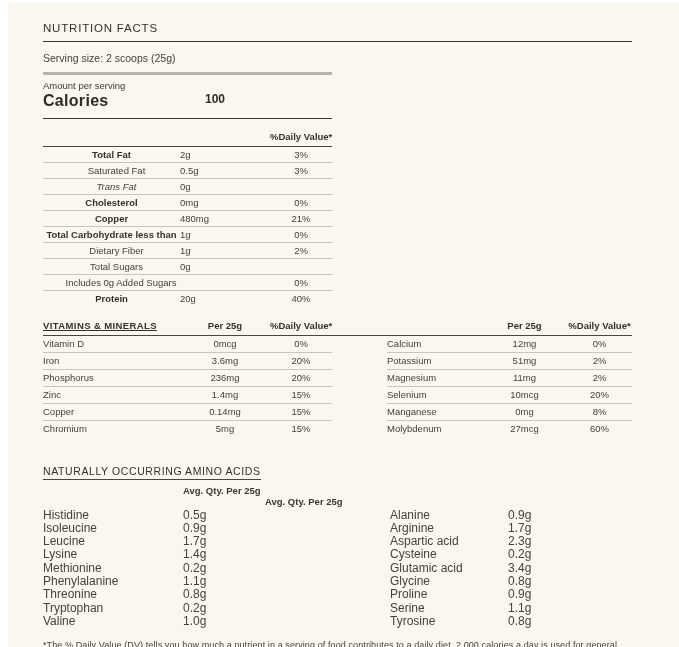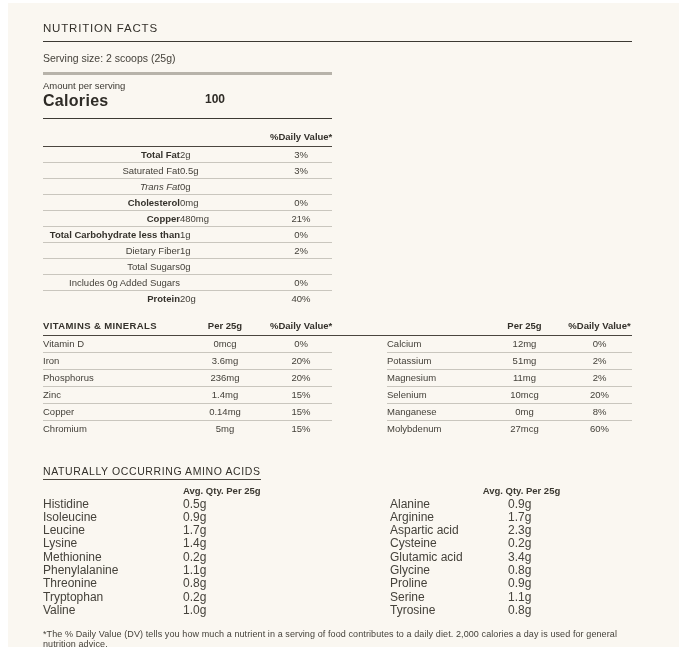--- a/index.html
+++ b/index.html
@@ -18,32 +18,32 @@
     border-bottom:1.5px solid #3c3933; height:27px; }
   .calories-word { font-size:16px; font-weight:bold; color:#2e2b26; letter-spacing:0.3px; }
   .calories-num { position:absolute; left:162px; top:0; font-size:12px; font-weight:bold; color:#2e2b26; }
 
   
   .ntable { width:289px; margin-top:12px; font-size:9.5px; }
   .ntable .hdr { display:flex; padding-bottom:4px; border-bottom:1.5px solid #4a463f;
     font-weight:bold; color:#34312b; }
   .nrow { display:flex; align-items:center; padding:2px 0; border-bottom:1px solid #c9c6be; min-height:13px; }
   .nrow:last-child { border-bottom:none; }
-  .c-label { flex:1; text-align:right; }
+  .c-label { flex:1; text-align:center; }
   .c-amt { width:90px; }
   .c-dv { width:62px; text-align:center; white-space:nowrap; }
   .r-bold .c-label { font-weight:bold; color:#34312b; }
   .r-ind .c-label { padding-left:10px; }
   .r-ind2 .c-label { padding-left:19px; }
   .r-it .c-label { font-style:italic; }
 
   
   .vit-hdr { display:flex; margin-top:14px; padding-bottom:4px; border-bottom:1.5px solid #4a463f;
     font-size:9.5px; font-weight:bold; color:#34312b; }
-  .vh-title { width:137px; letter-spacing:0.4px; }
+  .vh-title { width:137px; letter-spacing:0.4px;text-decoration:underline; }
   .vh-per-l { width:90px; text-align:center; font-weight:bold; }
   .vh-dv-l { width:62px; text-align:center; white-space:nowrap; }
   .vh-gap { width:55px; }
   .vh-lab-r { width:95px; }
   .vh-per-r { width:85px; text-align:center; }
   .vh-dv-r { width:65px; text-align:center; white-space:nowrap; }
 
   .vit-body { display:flex; }
   .vtable { font-size:9.5px; }
   .vtable.left { width:289px; margin-right:55px; }
@@ -53,21 +53,21 @@
   .vtable.left .v-lab { flex:1; }
   .vtable.left .v-amt { width:90px; text-align:center; }
   .vtable.left .v-dv { width:62px; text-align:center; }
   .vtable.right .v-lab { flex:1; }
   .vtable.right .v-amt { width:85px; text-align:center; }
   .vtable.right .v-dv { width:65px; text-align:center; }
 
   
   .amino-title { margin-top:28px; font-size:10.5px; letter-spacing:0.6px; color:#33302a; }
   .amino-title span { display:inline-block; border-bottom:1px solid #4a463f; padding-bottom:2px; }
-  .amino-heads { display:flex; margin-top:5px; font-size:9.5px; font-weight:bold; color:#3c3932; }
+  .amino-heads { display:flex; margin-top:5px; font-size:9.5px; font-weight:bold; color:#3c3932;flex-direction:column; }
   .ah-l { margin-left:140px; }
   .ah-r { margin-left:222px; }
   .amino-body { display:flex; margin-top:2px; font-size:12px; color:#45423b; }
   .acol-l { width:347px; }
   .acol-r { width:242px; }
   .arow { display:flex; line-height:13.3px; }
   .acol-l .a-lab { width:140px; }
   .acol-r .a-lab { width:118px; }
 
   .footnote { margin-top:12px; font-size:9px; color:#45423b; letter-spacing:0.1px; }

